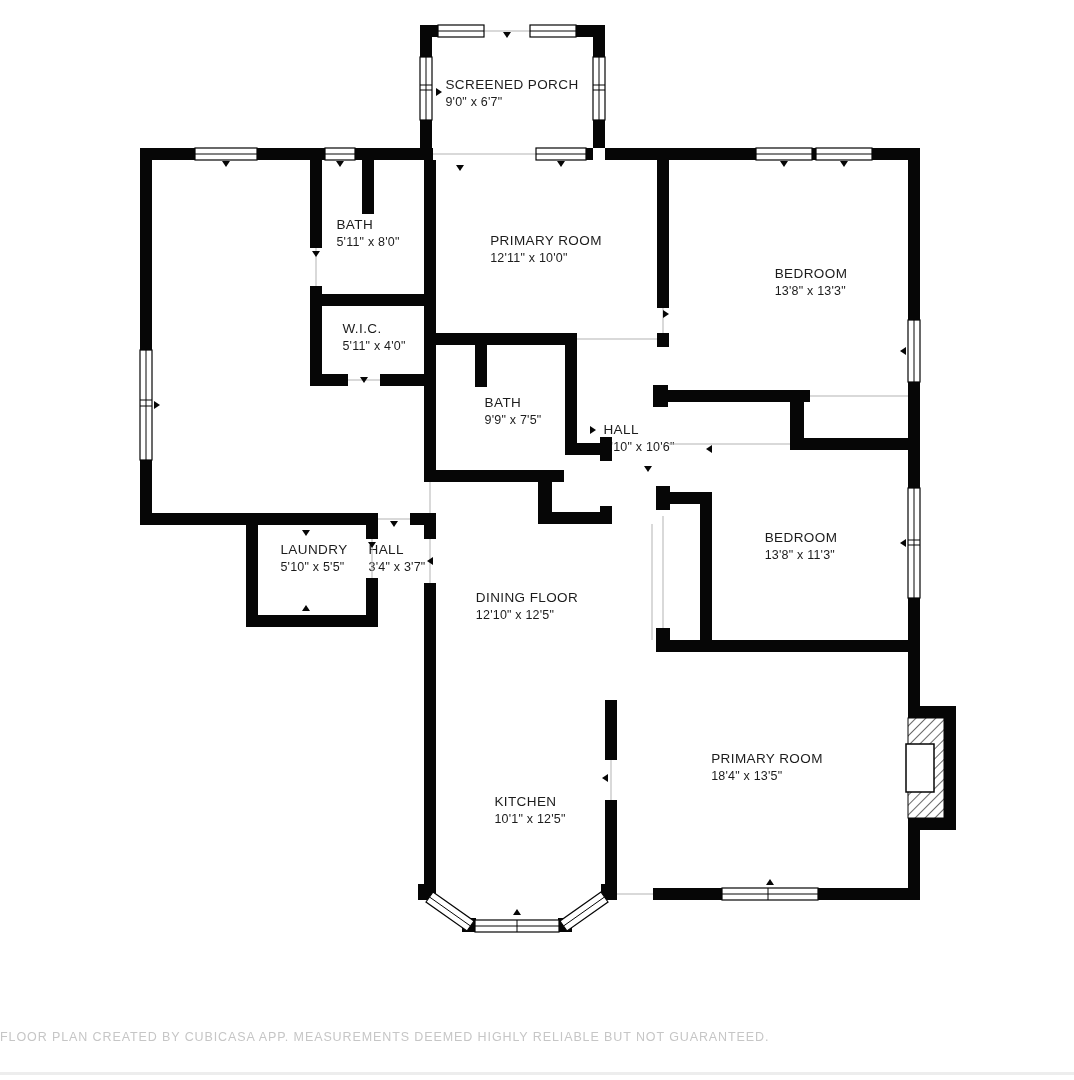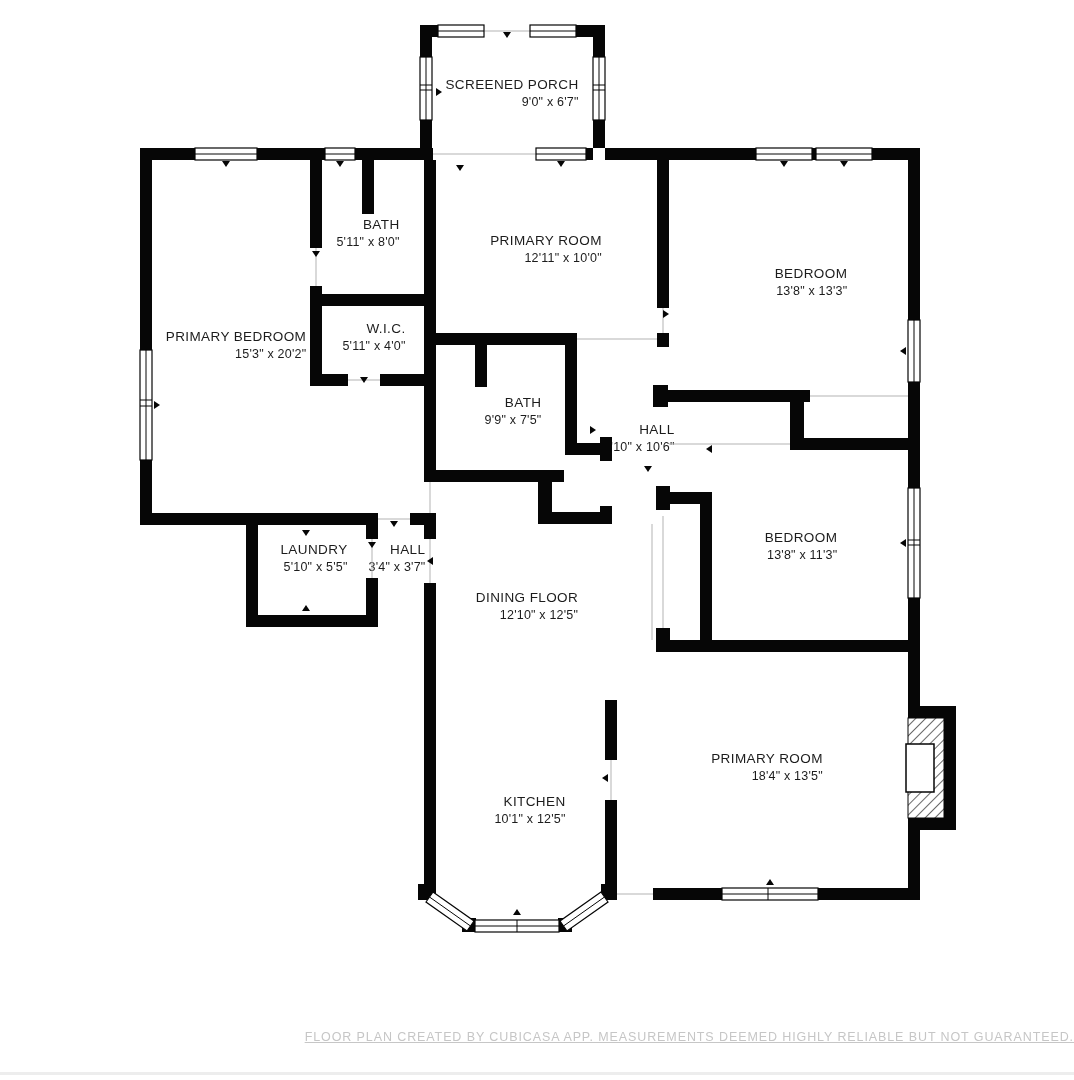--- a/index.html
+++ b/index.html
@@ -7,31 +7,30 @@
     position:relative;
     width:1074px;height:1080px;
     background:#ffffff;
     font-family:"Liberation Sans", sans-serif;
     overflow:hidden;
   }
   .plan-svg{position:absolute;left:0;top:0;z-index:2;}
   .room-label{
     position:absolute;z-index:1;
     transform:translateX(-50%);
-    text-align:right;white-space:nowrap;
+    text-align:left;white-space:nowrap;
     color:#1c1c1c;
   }
   .room-name{font-size:13.5px;letter-spacing:.4px;line-height:16px;}
   .room-dims{font-size:12.5px;letter-spacing:.2px;line-height:16px;margin-top:1px;}
   .footer{
     position:absolute;z-index:3;top:1030px;left:0;width:100%;
-    text-align:right;
+    text-align:left;
     font-size:12.5px;letter-spacing:.9px;
     color:#c6c6c6;
-    text-decoration:underline;
   }
   .bottom-edge{
     position:absolute;z-index:0;left:0;top:1072px;width:1074px;height:3px;
     background:#ededed;
   }
 </style>
 </head>
 <body>
 
 <div class="canvas">
@@ -235,24 +234,20 @@
     <div class="room-dims">5'11" x 8'0"</div>
   </div>
   <div class="room-label" style="left:546px;top:233px">
     <div class="room-name">PRIMARY ROOM</div>
     <div class="room-dims">12'11" x 10'0"</div>
   </div>
   <div class="room-label" style="left:811px;top:266px">
     <div class="room-name">BEDROOM</div>
     <div class="room-dims">13'8" x 13'3"</div>
   </div>
-  <div class="room-label" style="left:236px;top:329px">
-    <div class="room-name">PRIMARY BEDROOM</div>
-    <div class="room-dims">15'3" x 20'2"</div>
-  </div>
   <div class="room-label" style="left:374px;top:321px">
     <div class="room-name">W.I.C.</div>
     <div class="room-dims">5'11" x 4'0"</div>
   </div>
   <div class="room-label" style="left:513px;top:395px">
     <div class="room-name">BATH</div>
     <div class="room-dims">9'9" x 7'5"</div>
   </div>
   <div class="room-label" style="left:639px;top:422px">
     <div class="room-name">HALL</div>

